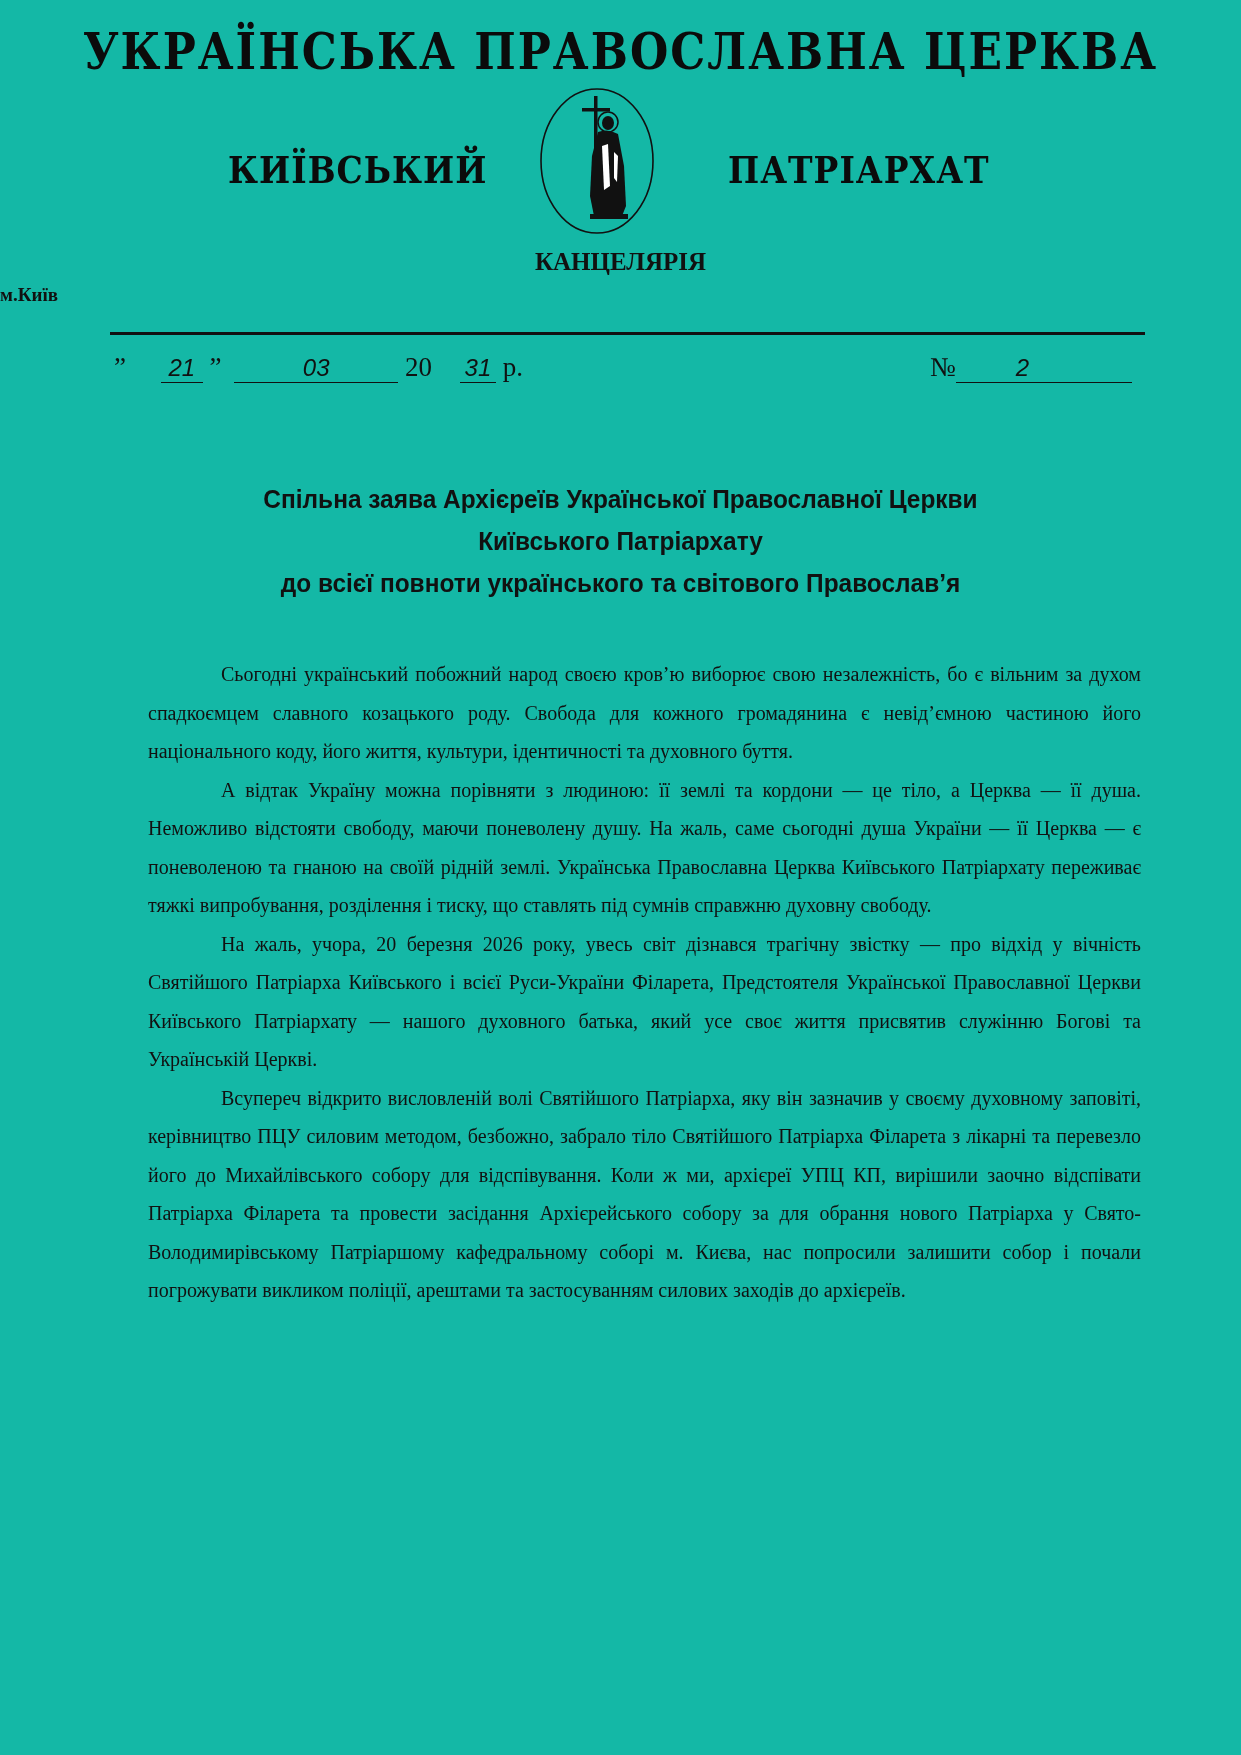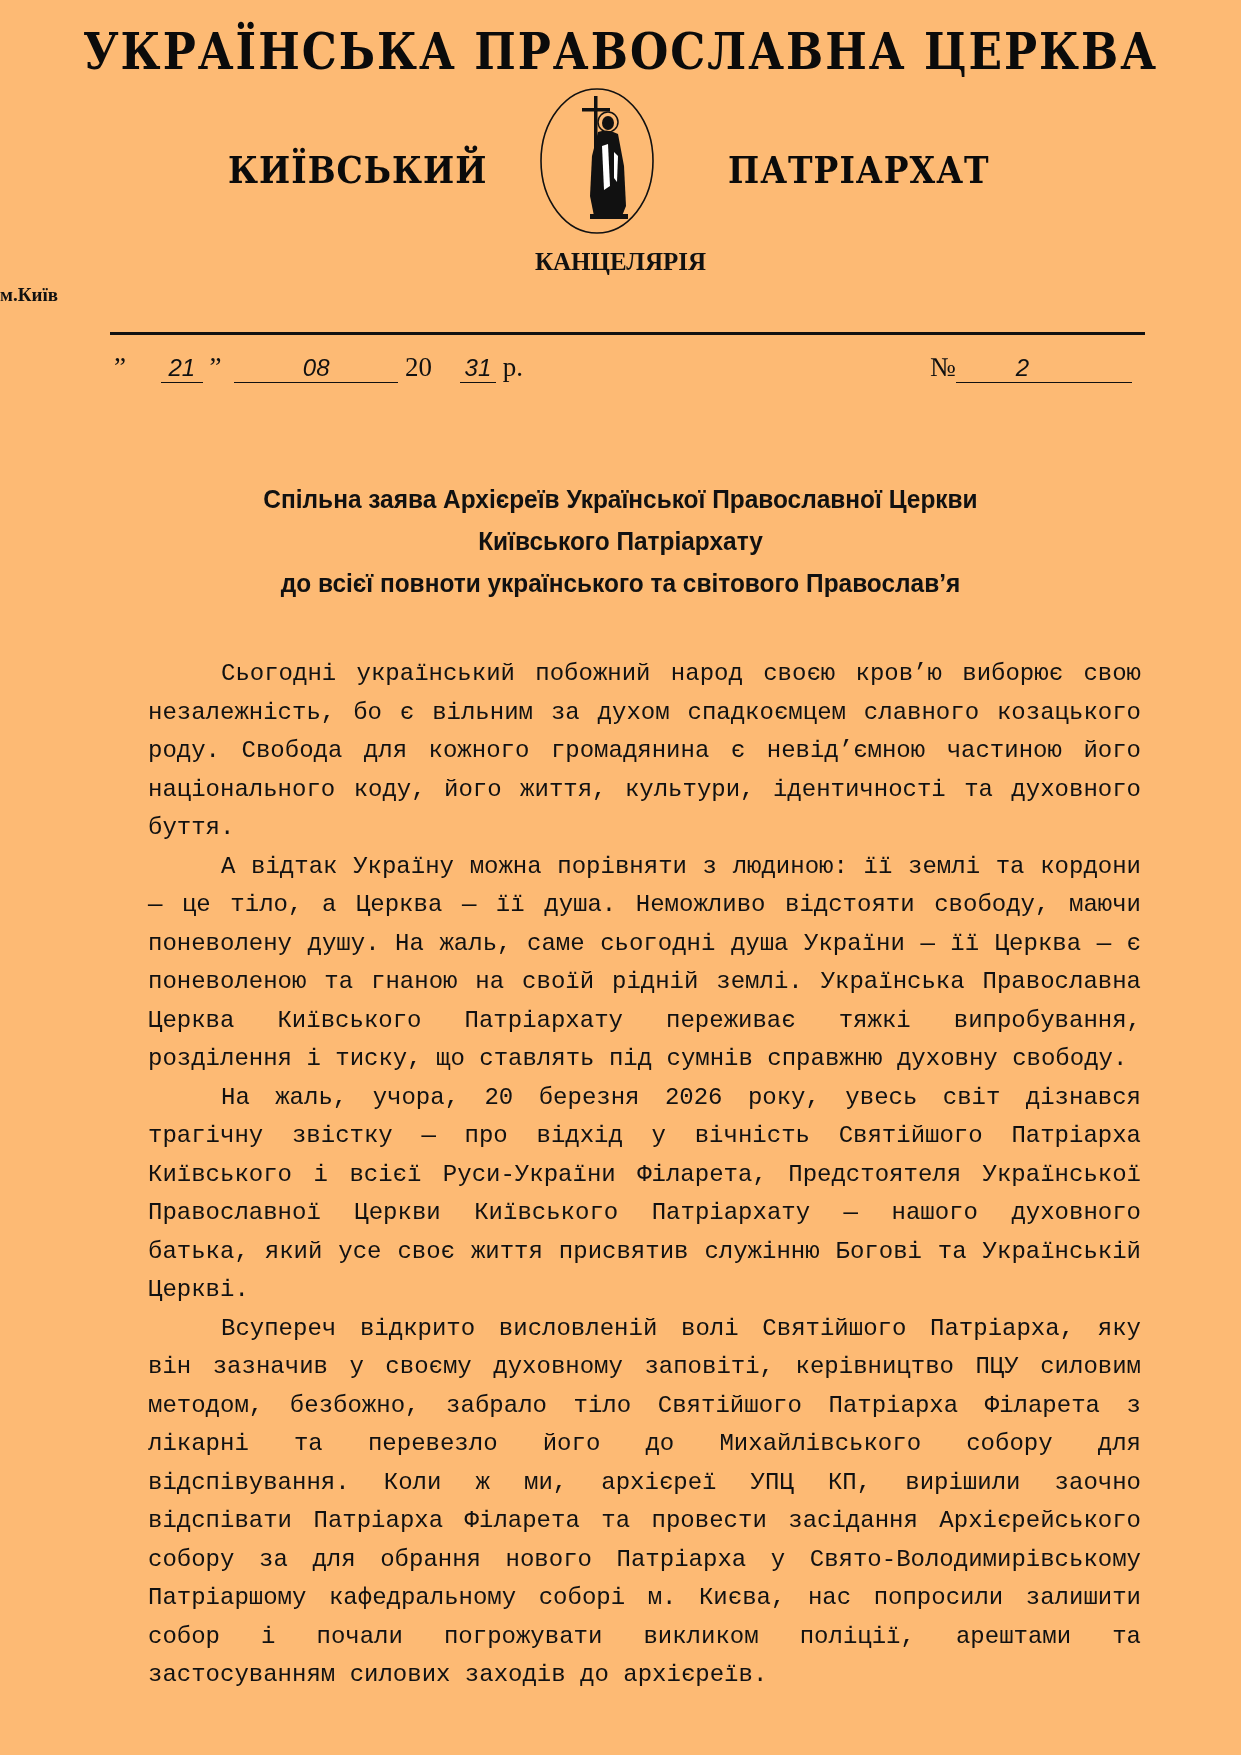--- a/index.html
+++ b/index.html
@@ -12,21 +12,21 @@
       height: 1755px;
       position: relative;
       overflow: hidden;
       color: #111111;
     }
     .page {
       position: absolute;
       left: 0; top: 0;
       width: 1241px;
       height: 1755px;
-      background: #fdba74;
+      background: #14b8a6;
     }
     .church-name {
       position: absolute;
       top: 22px;
       left: 0;
       width: 1241px;
       text-align: center;
       font-family: "DejaVu Serif", serif;
       font-weight: 900;
       font-size: 44px;
@@ -151,22 +151,22 @@
       color: #111;
     }
     .title-block div {
       transform: scaleX(0.94);
     }
     .body-text {
       position: absolute;
       top: 655px;
       left: 148px;
       width: 993px;
-      font-family: Liberation Mono, monospace;
-      font-size: 24px;
+      font-family: Liberation Serif, serif;
+      font-size: 20px;
       line-height: 38.5px;
       color: #111;
       text-align: justify;
     }
     .body-text p {
       margin: 0;
       text-indent: 73px;
     }
   </style>
 </head>
@@ -199,21 +199,21 @@
 
   <div class="chancery">КАНЦЕЛЯРІЯ</div>
   <div class="city">м.Київ</div>
 
   <div class="rule"></div>
 
   <div class="date-line">
     <span>”</span>
     <span class="fill day">21</span>
     <span>”</span>
-    <span class="fill month">08</span>
+    <span class="fill month">03</span>
     <span>20</span><span class="fill yr">31</span>
     <span>р.</span>
   </div>
 
   <div class="number-line">
     <span>№</span><span class="fill">2</span>
   </div>
 
   <div class="title-block">
     <div>Спільна заява Архієреїв Української Православної Церкви</div>

